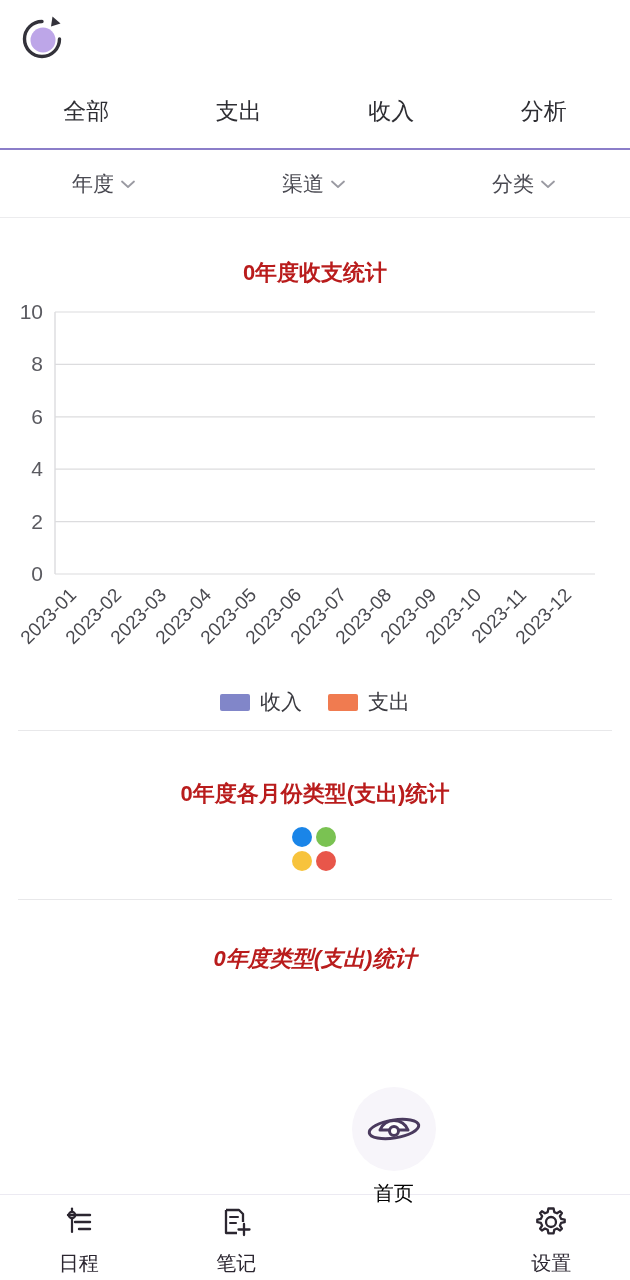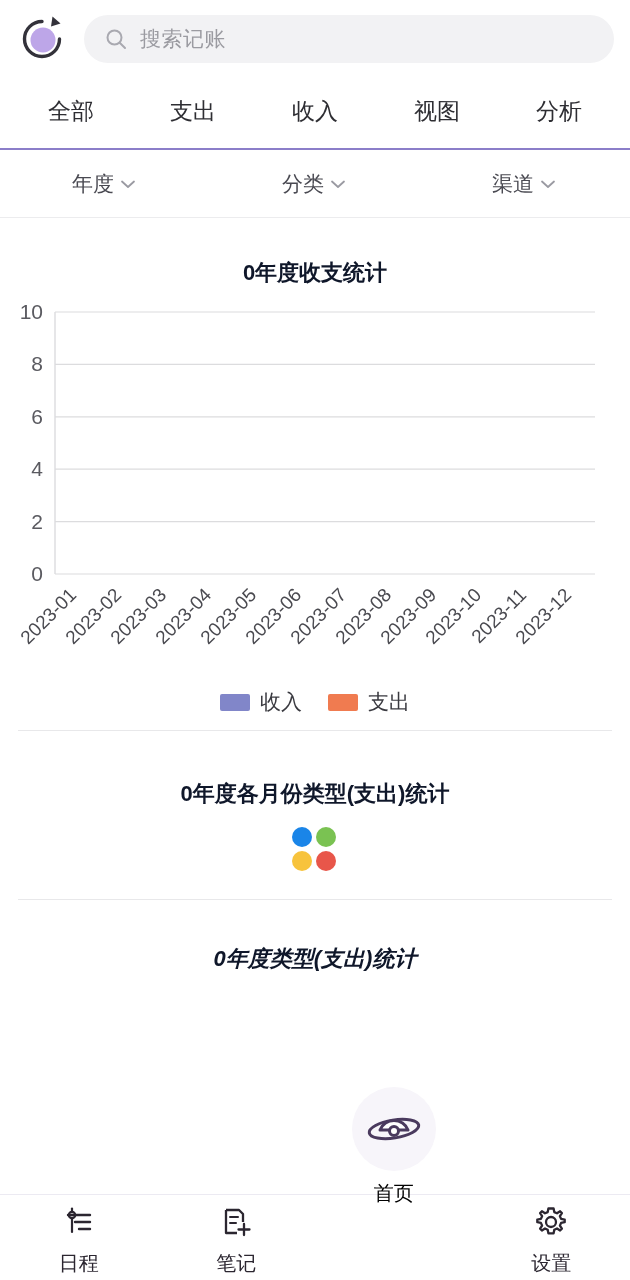--- a/index.html
+++ b/index.html
@@ -34,21 +34,21 @@
 
   
   .filters { height: 68px; display:flex; align-items:center; flex:0 0 auto; border-bottom: 1px solid #ececee; }
   .filter { flex:1 1 0; display:flex; align-items:center; justify-content:center; gap:4px; color:#4a4a52; font-size:21px; }
   .chev { display:flex; align-items:center; }
 
   
   .content { flex: 1 1 auto; overflow:hidden; position:relative; }
 
   .section { padding: 0; }
-  .sec-title { text-align:center; font-size: 22px; font-weight: bold; color:#0f172a; }
+  .sec-title { text-align:center; font-size: 22px; font-weight: bold; color:#b91c1c; }
 
   
   .chart-wrap { position: relative; height: 400px; margin-top: 6px; }
   .chart-svg { display:block; }
   .legend { display:flex; justify-content:center; align-items:center; gap: 26px; margin-top: -6px; }
   .legend-item { display:flex; align-items:center; gap:10px; font-size:21px; color:#3a3a40; }
   .swatch { width: 30px; height: 17px; border-radius: 2px; }
 
   .divider { height:1px; background:#e8e8ea; margin: 14px 18px 0 18px; }
 
@@ -79,74 +79,61 @@
 <div class="app">
 
   <div class="topbar">
     <div class="logo">
       <svg width="52" height="52" viewBox="0 0 52 52">
         <circle cx="27" cy="27" r="12.5" fill="#bda6e8"></circle>
         <path d="M26 8.5 A17.5 17.5 0 1 0 43.5 26" fill="none" stroke="#33323a" stroke-width="3.4" stroke-linecap="round"></path>
         <path d="M36.5 3.5 L44.5 10.5 L35 13.5 Z" fill="#33323a"></path>
       </svg>
     </div>
-    <div class="searchbar">
-      <span class="search-icon">
-        <svg width="24" height="24" viewBox="0 0 24 24">
-          <circle cx="10.5" cy="10.5" r="7" fill="none" stroke="#a9a9b0" stroke-width="2"></circle>
-          <line x1="15.7" y1="15.7" x2="21" y2="21" stroke="#a9a9b0" stroke-width="2" stroke-linecap="round"></line>
-        </svg>
-      </span>
-      <span class="search-ph">搜索记账</span>
-    </div>
   </div>
 
   <div class="tabs">
     <div class="tab">
       <span>全部</span>
 
     </div>
     <div class="tab">
       <span>支出</span>
 
     </div>
     <div class="tab">
       <span>收入</span>
-
-    </div>
-    <div class="tab">
-      <span>视图</span>
 
     </div>
     <div class="tab">
       <span>分析</span>
 
     </div>
   </div>
   <div class="tabs-sep"></div>
 
   <div class="filters">
     <div class="filter">
       <span>年度</span>
       <span class="chev">
         <svg width="20" height="20" viewBox="0 0 20 20">
             <path d="M4 7.5 L10 13 L16 7.5" fill="none" stroke="#9a9aa2" stroke-width="1.8" stroke-linecap="round" stroke-linejoin="round"></path>
           </svg>
       </span>
     </div>
     <div class="filter">
-      <span>分类</span>
+      <span>渠道</span>
       <span class="chev">
         <svg width="20" height="20" viewBox="0 0 20 20">
             <path d="M4 7.5 L10 13 L16 7.5" fill="none" stroke="#9a9aa2" stroke-width="1.8" stroke-linecap="round" stroke-linejoin="round"></path>
           </svg>
       </span>
     </div>
     <div class="filter">
-      <span>渠道</span>
+      <span>分类</span>
       <span class="chev">
         <svg width="20" height="20" viewBox="0 0 20 20">
             <path d="M4 7.5 L10 13 L16 7.5" fill="none" stroke="#9a9aa2" stroke-width="1.8" stroke-linecap="round" stroke-linejoin="round"></path>
           </svg>
       </span>
     </div>
   </div>
 
   <div class="content">
 

